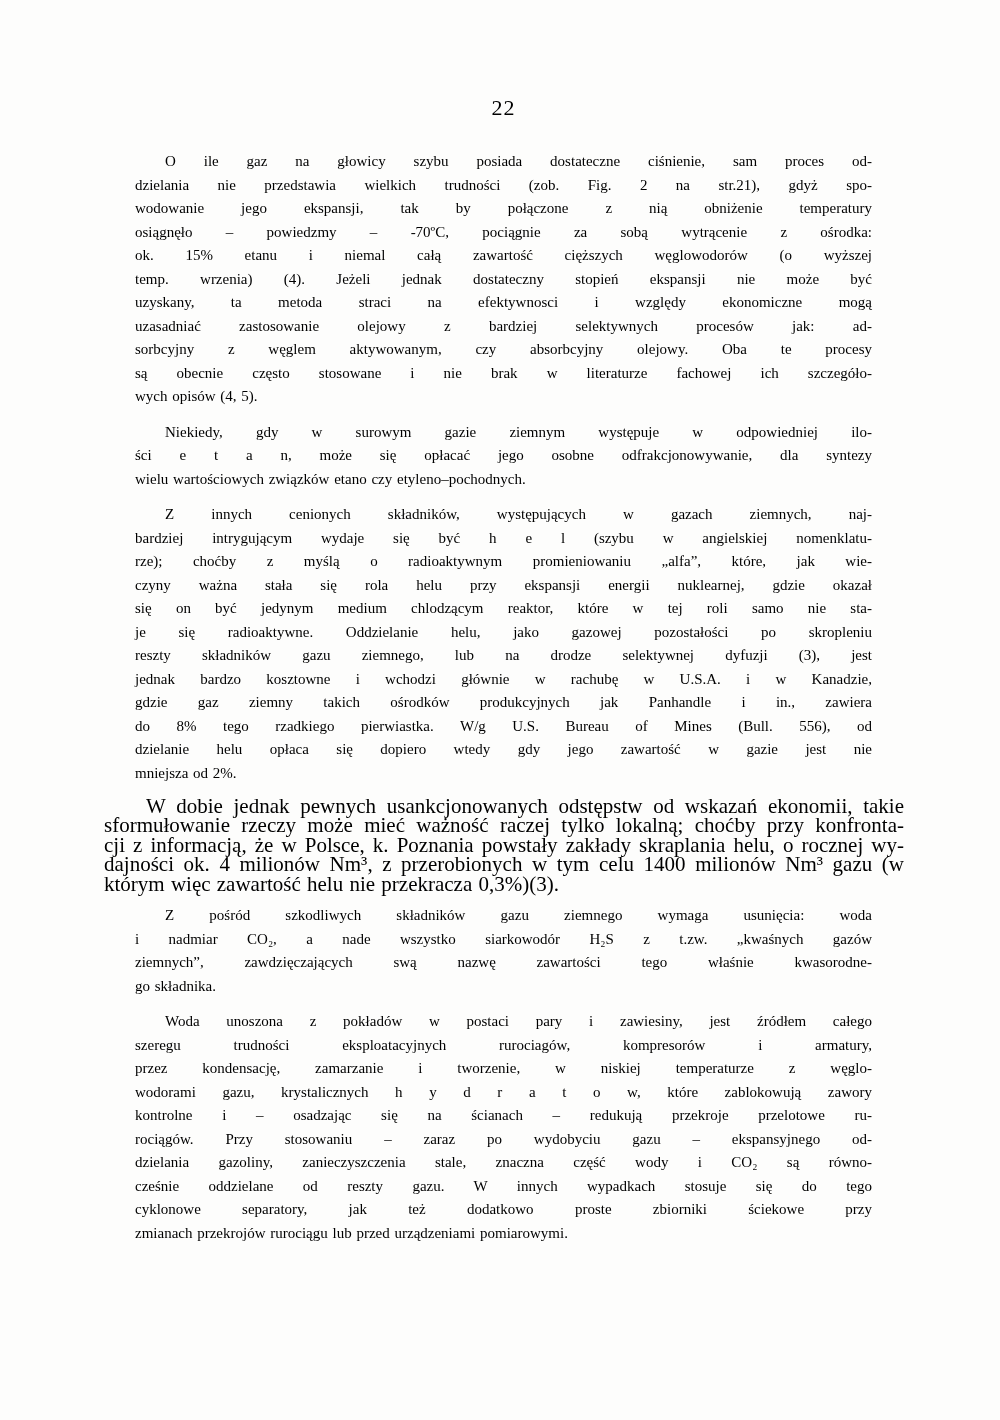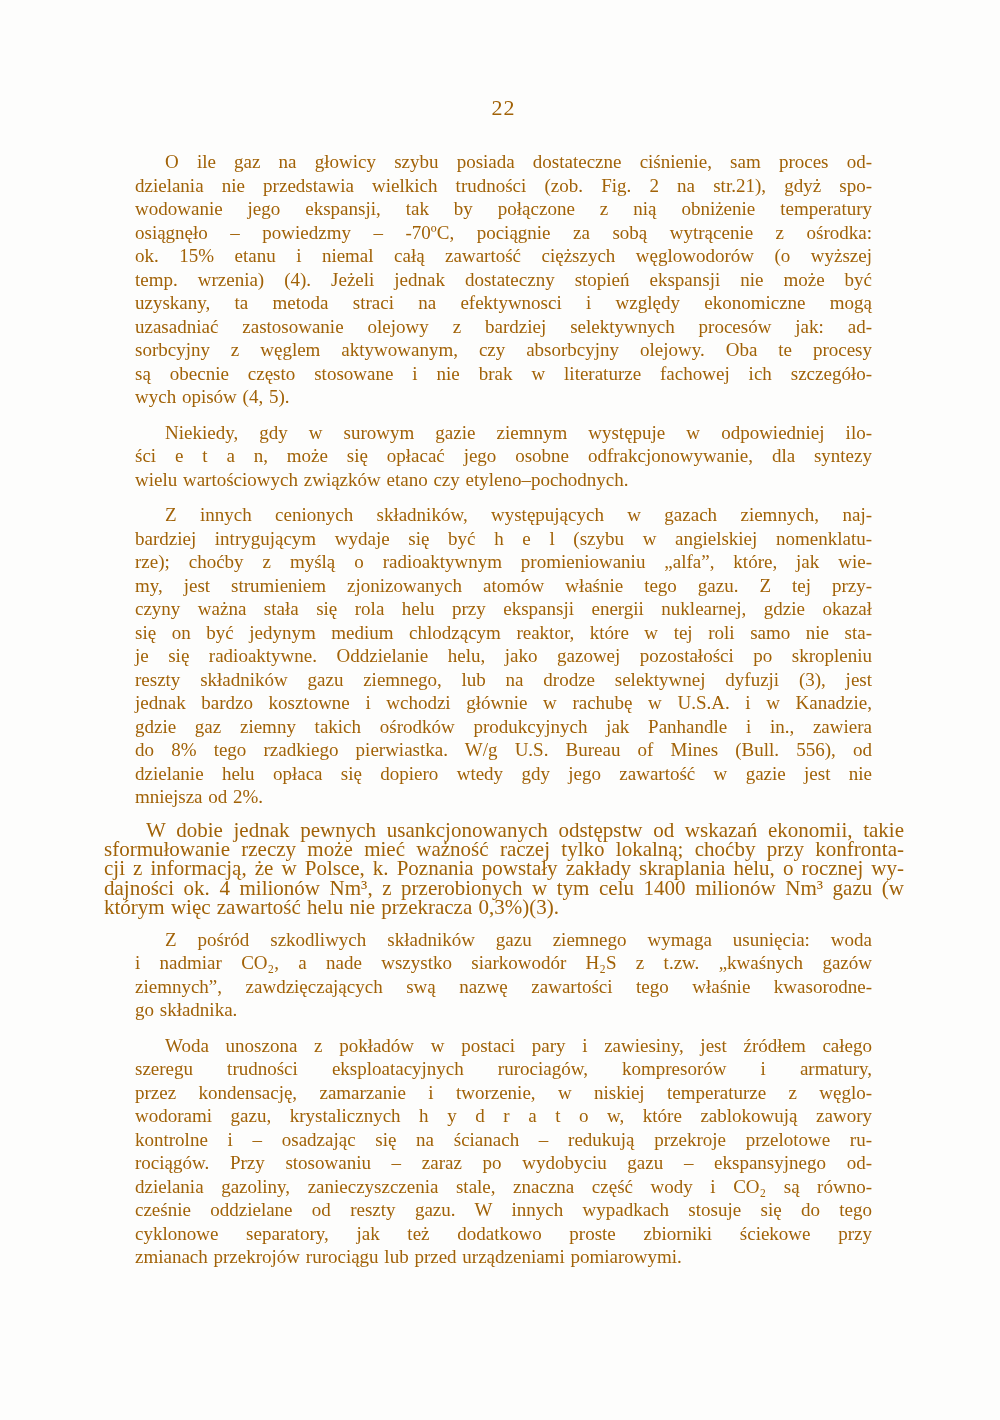--- a/index.html
+++ b/index.html
@@ -6,41 +6,41 @@
     margin: 0;
     padding: 0;
     background: #e8e8e8;
   }
   .sheet {
     position: relative;
     width: 1000px;
     height: 1420px;
     margin: 0 auto;
     background: #fdfdfc;
-    color: #a16207;
+    color: #000000;
     font-family: "Liberation Serif", "DejaVu Serif", serif;
     overflow: hidden;
   }
   .page-number {
     position: absolute;
     top: 95px;
     left: 135px;
     width: 737px;
     text-align: center;
     font-size: 22px;
     letter-spacing: 1px;
   }
   .content {
     position: absolute;
     top: 150px;
     left: 135px;
     width: 737px;
   }
   .para {
-    font-size: 19px;
+    font-size: 15px;
     line-height: 23.5px;
     margin: 0 0 12px 0;
     word-spacing: 1px;
   }
   .para .line {
     text-align: justify;
     text-align-last: justify;
   }
   .para .line.last {
     text-align-last: left;
@@ -83,21 +83,20 @@
     <div class="para">
         <div class="line first">Niekiedy, gdy w surowym gazie ziemnym występuje w odpowiedniej ilo-</div>
         <div class="line">ści e t a n, może się opłacać jego osobne odfrakcjonowywanie, dla syntezy</div>
         <div class="line last">wielu wartościowych związków etano czy etyleno–pochodnych.</div>
       </div>
 
     <div class="para">
         <div class="line first">Z innych cenionych składników, występujących w gazach ziemnych, naj-</div>
         <div class="line">bardziej intrygującym wydaje się być h e l (szybu w angielskiej nomenklatu-</div>
         <div class="line">rze); choćby z myślą o radioaktywnym promieniowaniu „alfa”, które, jak wie-</div>
-        <div class="line">my, jest strumieniem zjonizowanych atomów właśnie tego gazu. Z tej przy-</div>
         <div class="line">czyny ważna stała się rola helu przy ekspansji energii nuklearnej, gdzie okazał</div>
         <div class="line">się on być jedynym medium chlodzącym reaktor, które w tej roli samo nie sta-</div>
         <div class="line">je się radioaktywne. Oddzielanie helu, jako gazowej pozostałości po skropleniu</div>
         <div class="line">reszty składników gazu ziemnego, lub na drodze selektywnej dyfuzji (3), jest</div>
         <div class="line">jednak bardzo kosztowne i wchodzi głównie w rachubę w U.S.A. i w Kanadzie,</div>
         <div class="line">gdzie gaz ziemny takich ośrodków produkcyjnych jak Panhandle i in., zawiera</div>
         <div class="line">do 8% tego rzadkiego pierwiastka. W/g U.S. Bureau of Mines (Bull. 556), od</div>
         <div class="line">dzielanie helu opłaca się dopiero wtedy gdy jego zawartość w gazie jest nie</div>
         <div class="line last">mniejsza od 2%.</div>
       </div>

